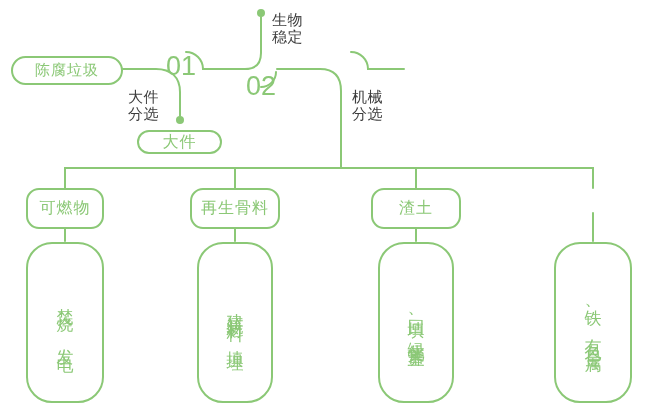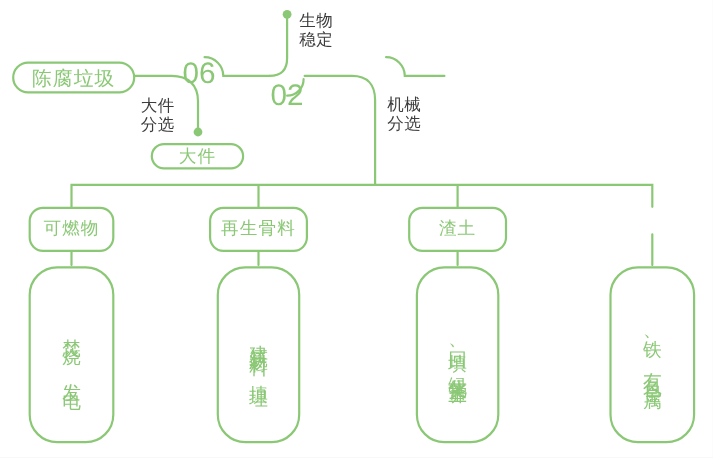--- a/index.html
+++ b/index.html
@@ -21,21 +21,21 @@
 
   .pill{
     position:absolute;
     border:2px solid var(--green);
     color:var(--green);
     display:flex;align-items:center;justify-content:center;
     box-sizing:border-box;
     background:var(--bg);
     letter-spacing:1px;
   }
-  .pill-source{left:11px;top:56px;width:112px;height:29px;border-radius:15px;font-size:18px;}
+  .pill-source{left:11px;top:56px;width:112px;height:29px;border-radius:15px;font-size:15px;}
   .pill-bulky{left:137px;top:130px;width:85px;height:24px;border-radius:12px;font-size:16px;}
   .pill-cat{top:188px;height:41px;border-radius:13px;font-size:16px;}
   .cat-1{left:26px;width:78px;}
   .cat-2{left:190px;width:90px;}
   .cat-3{left:371px;width:90px;}
   .cat-4{left:549px;width:89px;}
 
   .step-num{
     position:absolute;top:52px;width:52px;
     color:var(--green);
@@ -49,21 +49,21 @@
 
   .side-label{
     position:absolute;
     color:var(--dark);
     font-size:15px;line-height:17px;
     white-space:pre-line;
     letter-spacing:0.5px;
   }
   .lbl-1{left:128px;top:88px;}
   .lbl-2{left:272px;top:11px;}
-  .lbl-3{left:352px;top:88px;font-family:Liberation Serif, serif;}
+  .lbl-3{left:352px;top:88px;}
 
   .result-box{
     position:absolute;top:242px;height:161px;
     border:2px solid var(--green);
     border-radius:26px;
     box-sizing:border-box;
     display:flex;align-items:center;justify-content:center;
     color:var(--green);
     font-size:17px;
     background:var(--bg);
@@ -100,21 +100,21 @@
 
     <path class="ln" d="M 65,188 L 65,168 L 593,168 L 593,188 M 235,168 L 235,188 M 416,168 L 416,188"></path>
 
     <path class="ln" d="M 65,213 L 65,241 M 235,213 L 235,241 M 416,213 L 416,241 M 593,213 L 593,241"></path>
   </svg>
 
   <div class="pill pill-source">
     <span>陈腐垃圾</span>
   </div>
 
-  <div class="step-num num-1">06</div>
+  <div class="step-num num-1">01</div>
   <div class="step-num num-2">02</div>
 
   <div class="side-label lbl-1">大件
 分选</div>
   <div class="side-label lbl-2">生物
 稳定</div>
   <div class="side-label lbl-3">机械
 分选</div>
 
   <div class="pill pill-bulky">

